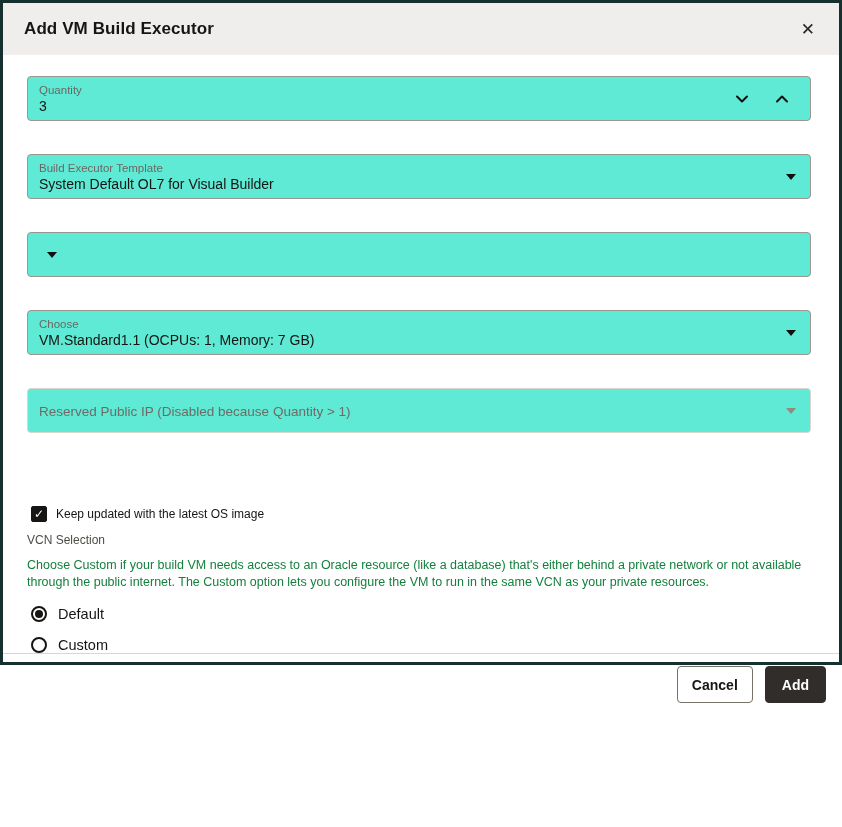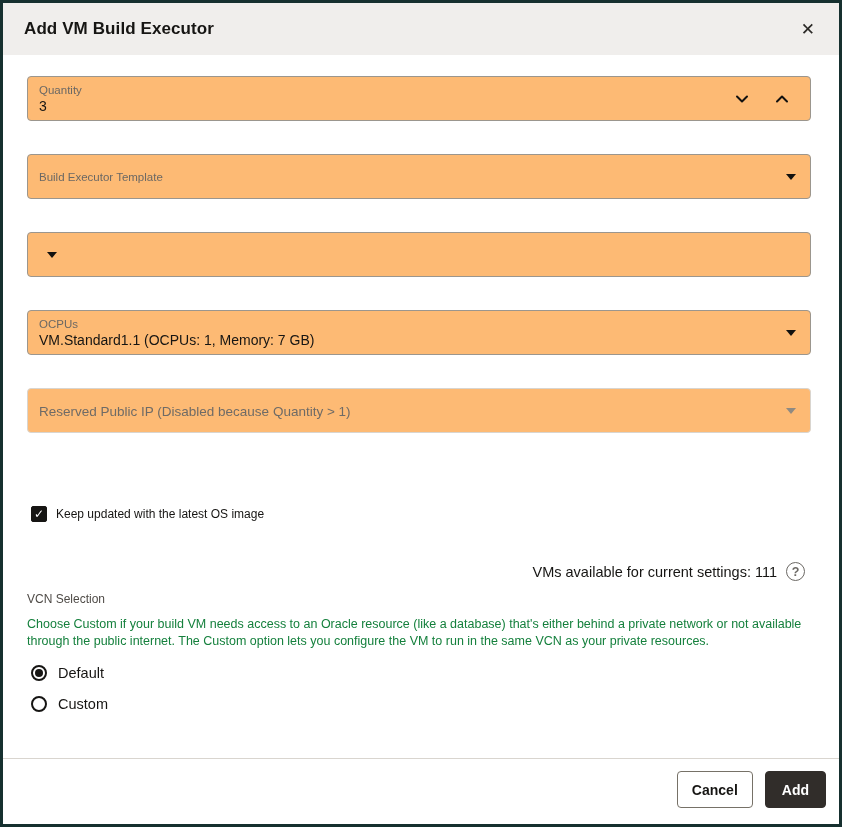--- a/index.html
+++ b/index.html
@@ -3,21 +3,21 @@
 <meta charset="utf-8">
 <style>
   * { margin: 0; padding: 0; box-sizing: border-box; }
   html, body { width: 842px; height: 827px; }
   body {
     font-family: "Liberation Sans", "DejaVu Sans", sans-serif;
     background: #ffffff;
     color: #161513;
   }
   .dialog {
-    width: 842px; height: 827px;
+    width: 842px; height: 665px;
     border: 3px solid #16302f;
     background: #ffffff;
     display: flex; flex-direction: column;
   }
   .dialog-header {
     height: 52px; flex: 0 0 52px;
     background: #f0eeec;
     display: flex; align-items: center;
     padding: 0 20px 0 21px;
   }
@@ -35,21 +35,21 @@
     padding: 21px 28px 0 24px;
     display: flex; flex-direction: column;
   }
   .field {
     height: 45px;
     border: 1px solid #9b968e;
     border-radius: 4px;
     margin-bottom: 33px;
     padding: 5px 14px 5px 11px;
     display: flex; align-items: center;
-    background: #fdba74;
+    background: #5eead4;
   }
   .field-text { flex: 1; min-width: 0; }
   .field-label {
     display: block;
     font-size: 11.5px; line-height: 14px; color: #6b6864;
   }
   .field-value {
     display: block;
     font-size: 14px; line-height: 18px; color: #161513;
   }
@@ -170,53 +170,50 @@
           <svg width="16" height="16" viewBox="0 0 16 16">
               <path d="M3 10.5 L8 5.5 L13 10.5" fill="none" stroke="#12110f" stroke-width="2" stroke-linecap="round" stroke-linejoin="round"></path>
             </svg>
         </span>
       </div>
     </div>
 
     <div class="field">
       <div class="field-text">
         <span class="field-label">Build Executor Template</span>
+        <span class="field-value">System Default OL7 for Visual Builder</span>
       </div>
       <div class="caret"></div>
     </div>
 
     <div class="field">
       <div class="caret"></div>
     </div>
 
     <div class="field">
       <div class="field-text">
-        <span class="field-label">OCPUs</span>
+        <span class="field-label">Choose</span>
         <span class="field-value">VM.Standard1.1 (OCPUs: 1, Memory: 7 GB)</span>
       </div>
       <div class="caret"></div>
     </div>
 
 
     <div class="field disabled">
       <div class="field-text">
         <span class="disabled-label">Reserved Public IP (Disabled because Quantity &gt; 1)</span>
       </div>
       <div class="caret gray"></div>
     </div>
 
     <div class="checkbox-row">
       <span class="checkbox">✓</span>
       <span class="checkbox-label">Keep updated with the latest OS image</span>
     </div>
 
-    <div class="availability-row">
-      <span class="availability-text">VMs available for current settings: 111</span>
-      <span class="help-icon">?</span>
-    </div>
 
     <div class="vcn-label">VCN Selection</div>
 
     <div class="vcn-desc">Choose Custom if your build VM needs access to an Oracle resource (like a database) that's either behind a private network or not available through the public internet. The Custom option lets you configure the VM to run in the same VCN as your private resources.</div>
 
     <div class="radio-row" data-selected="true">
       <span class="radio"></span>
       <span class="radio-label">Default</span>
     </div>
 

